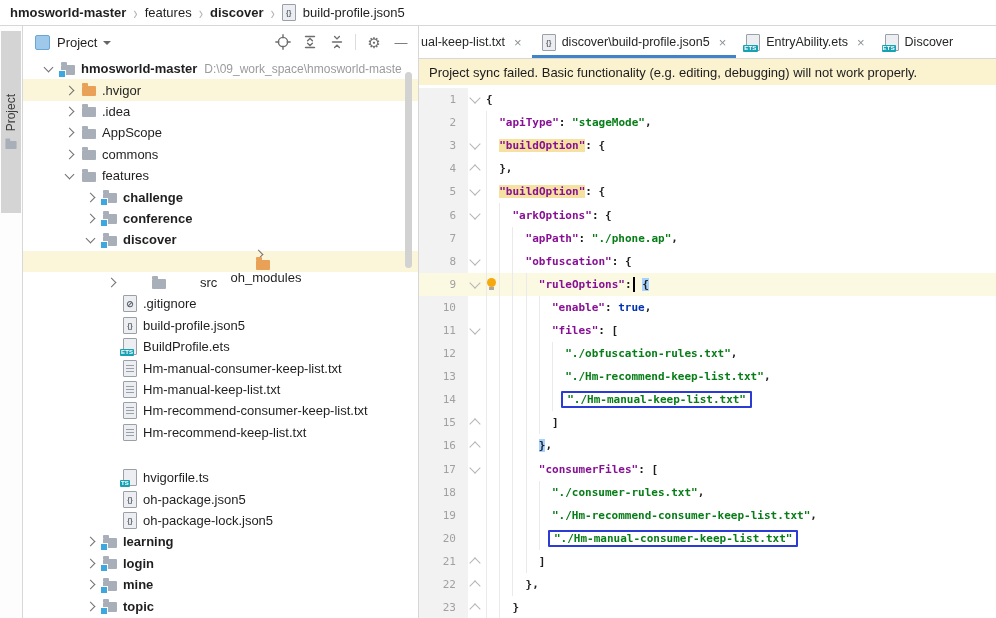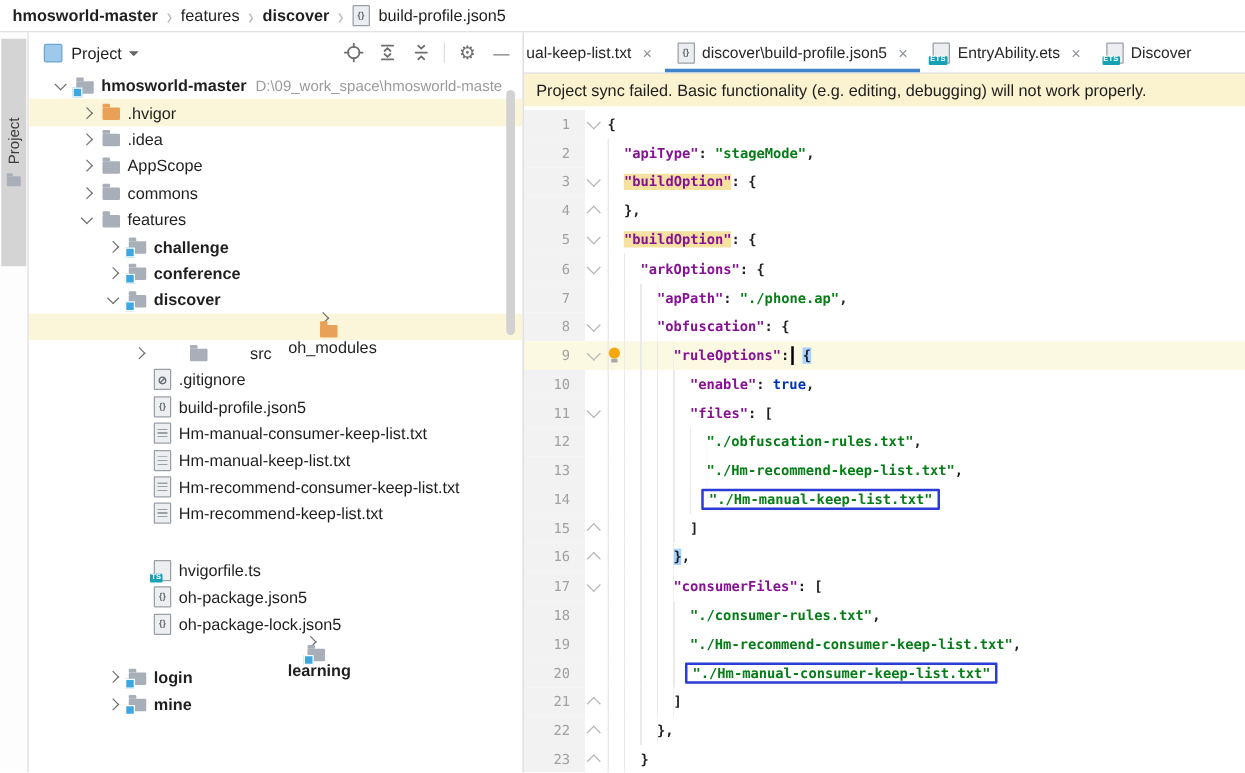--- a/index.html
+++ b/index.html
@@ -211,20 +211,27 @@
             <span class="ficon git">⊘</span>
             <span class="lbl">.gitignore</span>
           </div>
           <div class="trow" style="padding-left: 85px;">
             <span class="chv-space"></span>
             <span class="ficon json">{}</span>
             <span class="lbl">build-profile.json5</span>
           </div>
           <div class="trow" style="padding-left: 85px;">
             <span class="chv-space"></span>
+            <span class="ficon ets">
+              <span class="bdg">ETS</span>
+            </span>
+            <span class="lbl">BuildProfile.ets</span>
+          </div>
+          <div class="trow" style="padding-left: 85px;">
+            <span class="chv-space"></span>
             <span class="ficon txt"></span>
             <span class="lbl">Hm-manual-consumer-keep-list.txt</span>
           </div>
           <div class="trow" style="padding-left: 85px;">
             <span class="chv-space"></span>
             <span class="ficon txt"></span>
             <span class="lbl">Hm-manual-keep-list.txt</span>
           </div>
           <div class="trow" style="padding-left: 85px;">
             <span class="chv-space"></span>
@@ -246,34 +253,39 @@
           <div class="trow" style="padding-left: 85px;">
             <span class="chv-space"></span>
             <span class="ficon json">{}</span>
             <span class="lbl">oh-package.json5</span>
           </div>
           <div class="trow" style="padding-left: 85px;">
             <span class="chv-space"></span>
             <span class="ficon json">{}</span>
             <span class="lbl">oh-package-lock.json5</span>
           </div>
-          <div class="trow" style="padding-left: 64px; flex-direction: column;">
+          <div class="trow" style="padding-left: 64px;">
             <span class="chv c"></span>
             <span class="folder mod"></span>
             <span class="lbl bold">learning</span>
           </div>
           <div class="trow" style="padding-left: 64px;">
             <span class="chv c"></span>
             <span class="folder mod"></span>
             <span class="lbl bold">login</span>
           </div>
           <div class="trow" style="padding-left: 64px;">
             <span class="chv c"></span>
             <span class="folder mod"></span>
             <span class="lbl bold">mine</span>
+          </div>
+          <div class="trow" style="padding-left: 64px;">
+            <span class="chv c"></span>
+            <span class="folder mod"></span>
+            <span class="lbl bold">topic</span>
           </div>
           <div class="trow" style="padding-left: 43px;">
             <span class="lbl"></span>
           </div>
         </div>
       <div class="tscroll"></div>
     </div>
 
     <div class="editor">
       <div class="tabs">

